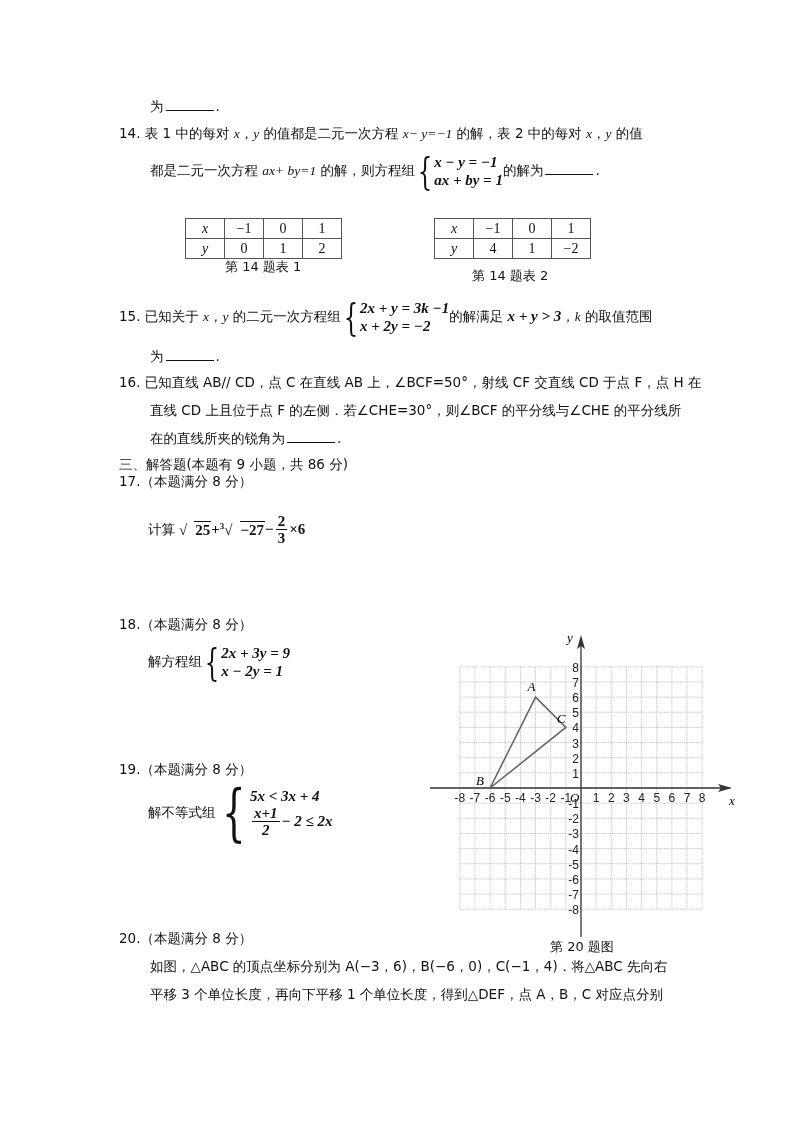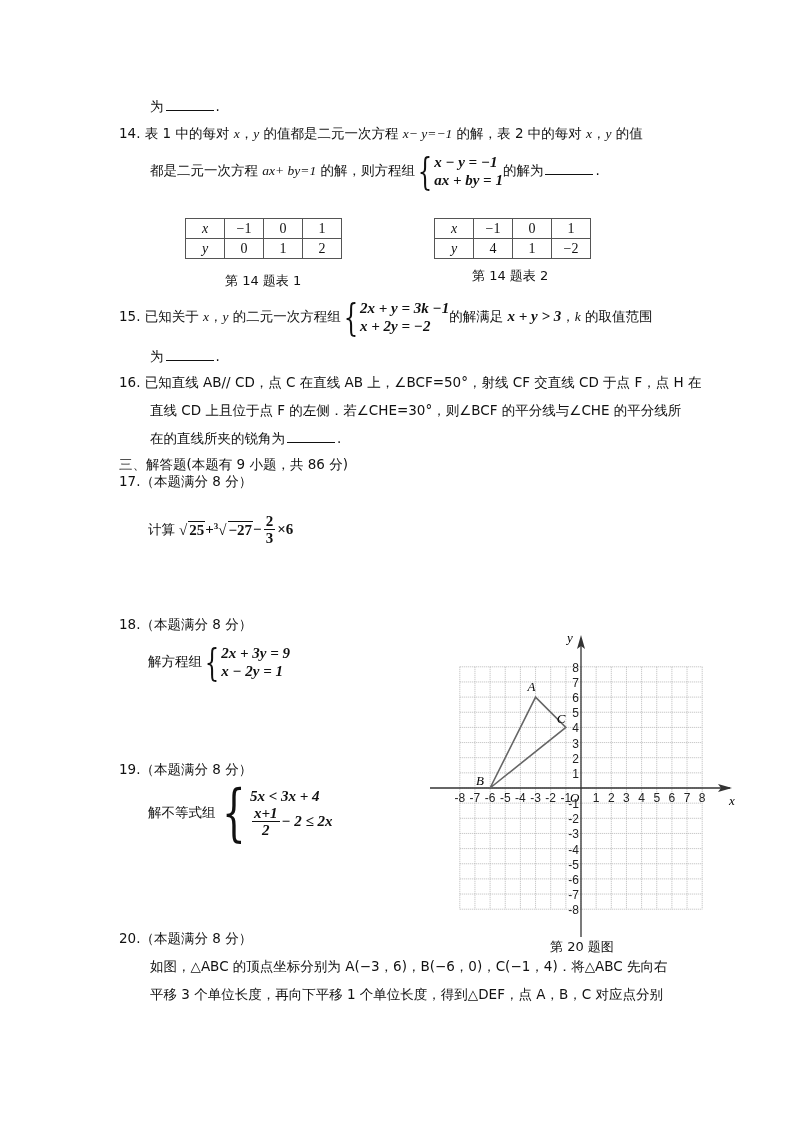--- a/index.html
+++ b/index.html
@@ -11,21 +11,21 @@
   .mi { font-family:Liberation Serif, serif; font-weight:bold; font-style:italic; font-size:15px; }
   .blank { display:inline-block; width:48px; border-bottom:1px solid #111; height:12px; vertical-align:baseline; margin:0 2px; }
   .sys { display:inline-flex; align-items:center; vertical-align:middle; }
   .brace { font-family:"DejaVu Serif", serif; font-size:38px; line-height:38px; transform:scaleX(0.6); margin:0 -3px 0 -2px; color:#111; }
   .sys .rows { display:flex; flex-direction:column; line-height:18px; }
   table.t { position:absolute; border-collapse:collapse; font-family:"Liberation Serif", serif; font-size:14px; }
   table.t td { border:1px solid #555; width:38px; height:19px; text-align:center; padding:0; }
   .cap { position:absolute; font-size:13px; }
   .frac { display:inline-flex; flex-direction:column; align-items:center; vertical-align:middle; line-height:16px; margin:0 2px; }
   .frac .num { border-bottom:1.5px solid #111; padding:0 2px; }
-  .sqrt { display:inline-block; border-top:1.3px solid #111; padding:0 1px; margin-left:1px; }
+  .sqrt { display:inline-block; border-top:1.3px solid #111; padding:0 1px; margin-left:7px; }
 </style>
 </head>
 <body>
 
 <div class="abs" style="left:150px;top:98px;">
   <span>为</span><span class="blank"></span><span>.</span>
 </div>
 
 <div class="abs" style="left:119px;top:125px;">
   <span>14.</span>
@@ -50,21 +50,21 @@
     <td>1</td>
   </tr>
   <tr>
     <td class="it">y</td>
     <td>0</td>
     <td>1</td>
     <td>2</td>
   </tr>
 </tbody>
   </table>
-<div class="cap" style="left:225px;top:272px;">第 14 题表 1</div>
+<div class="cap" style="left:225px;top:258px;">第 14 题表 1</div>
 
 <table class="t" style="left:434px;top:218px;">
   <tbody>
       <tr>
     <td class="it">x</td>
     <td>−1</td>
     <td>0</td>
     <td>1</td>
   </tr>
   <tr>

